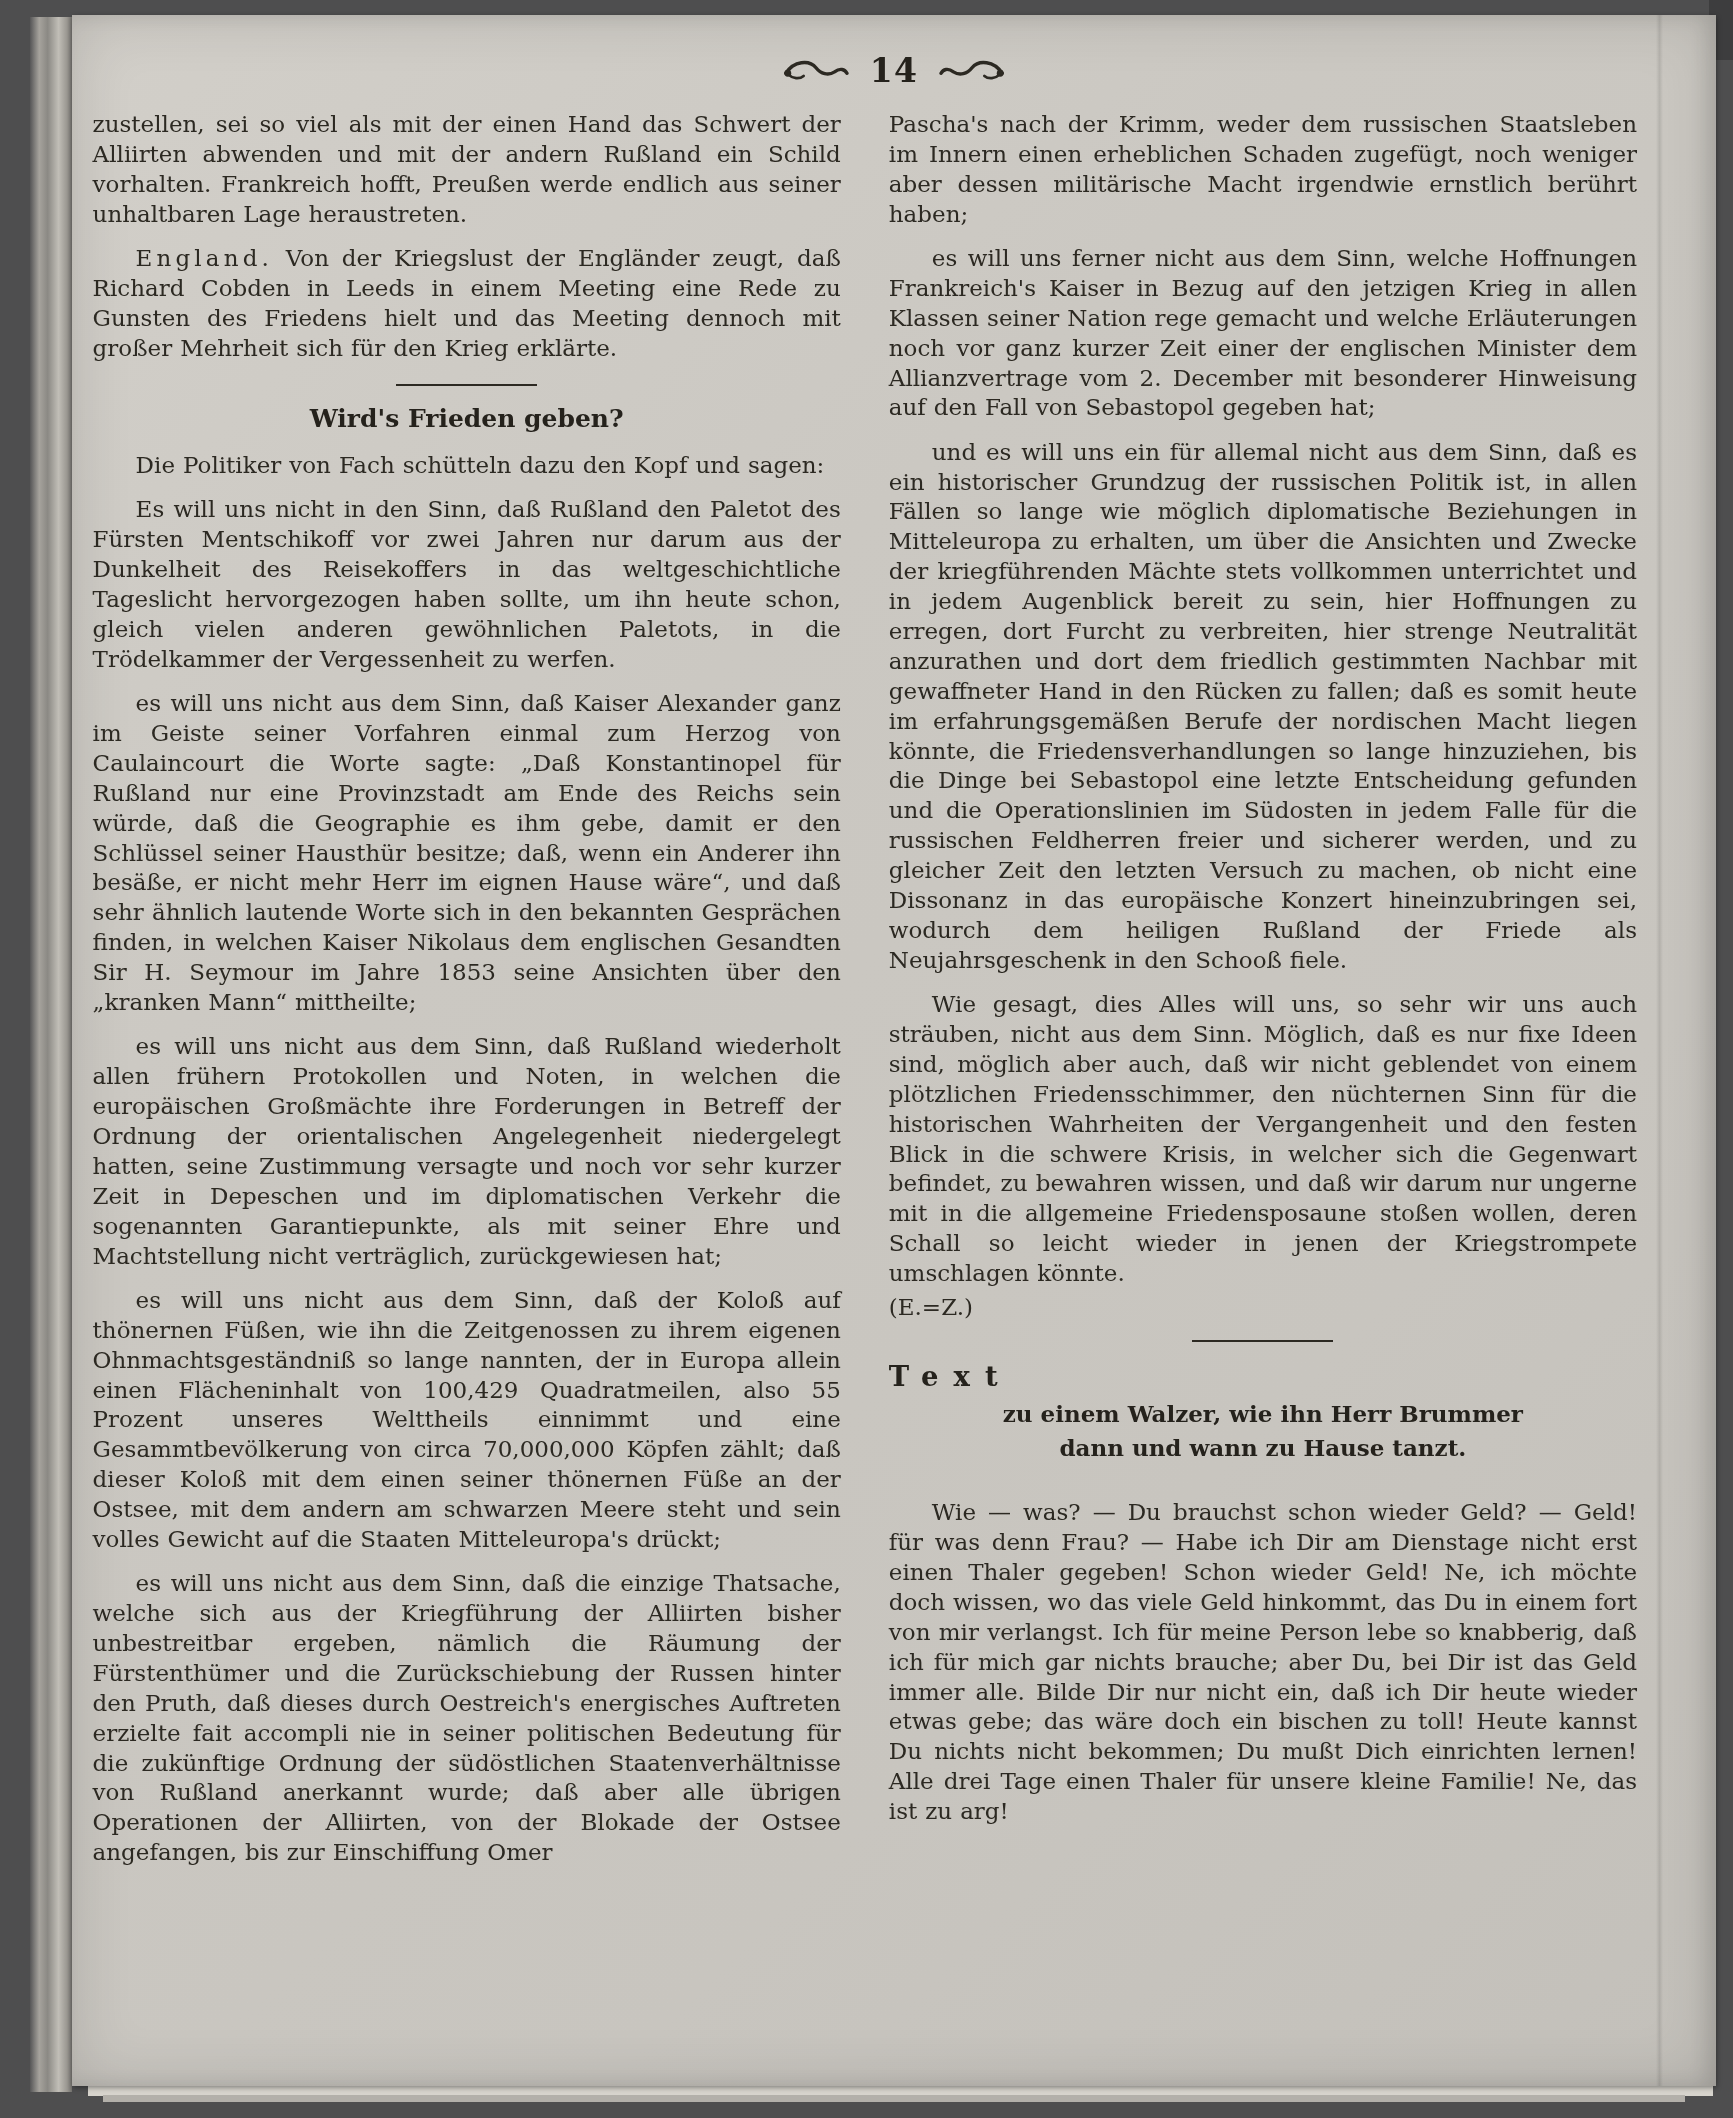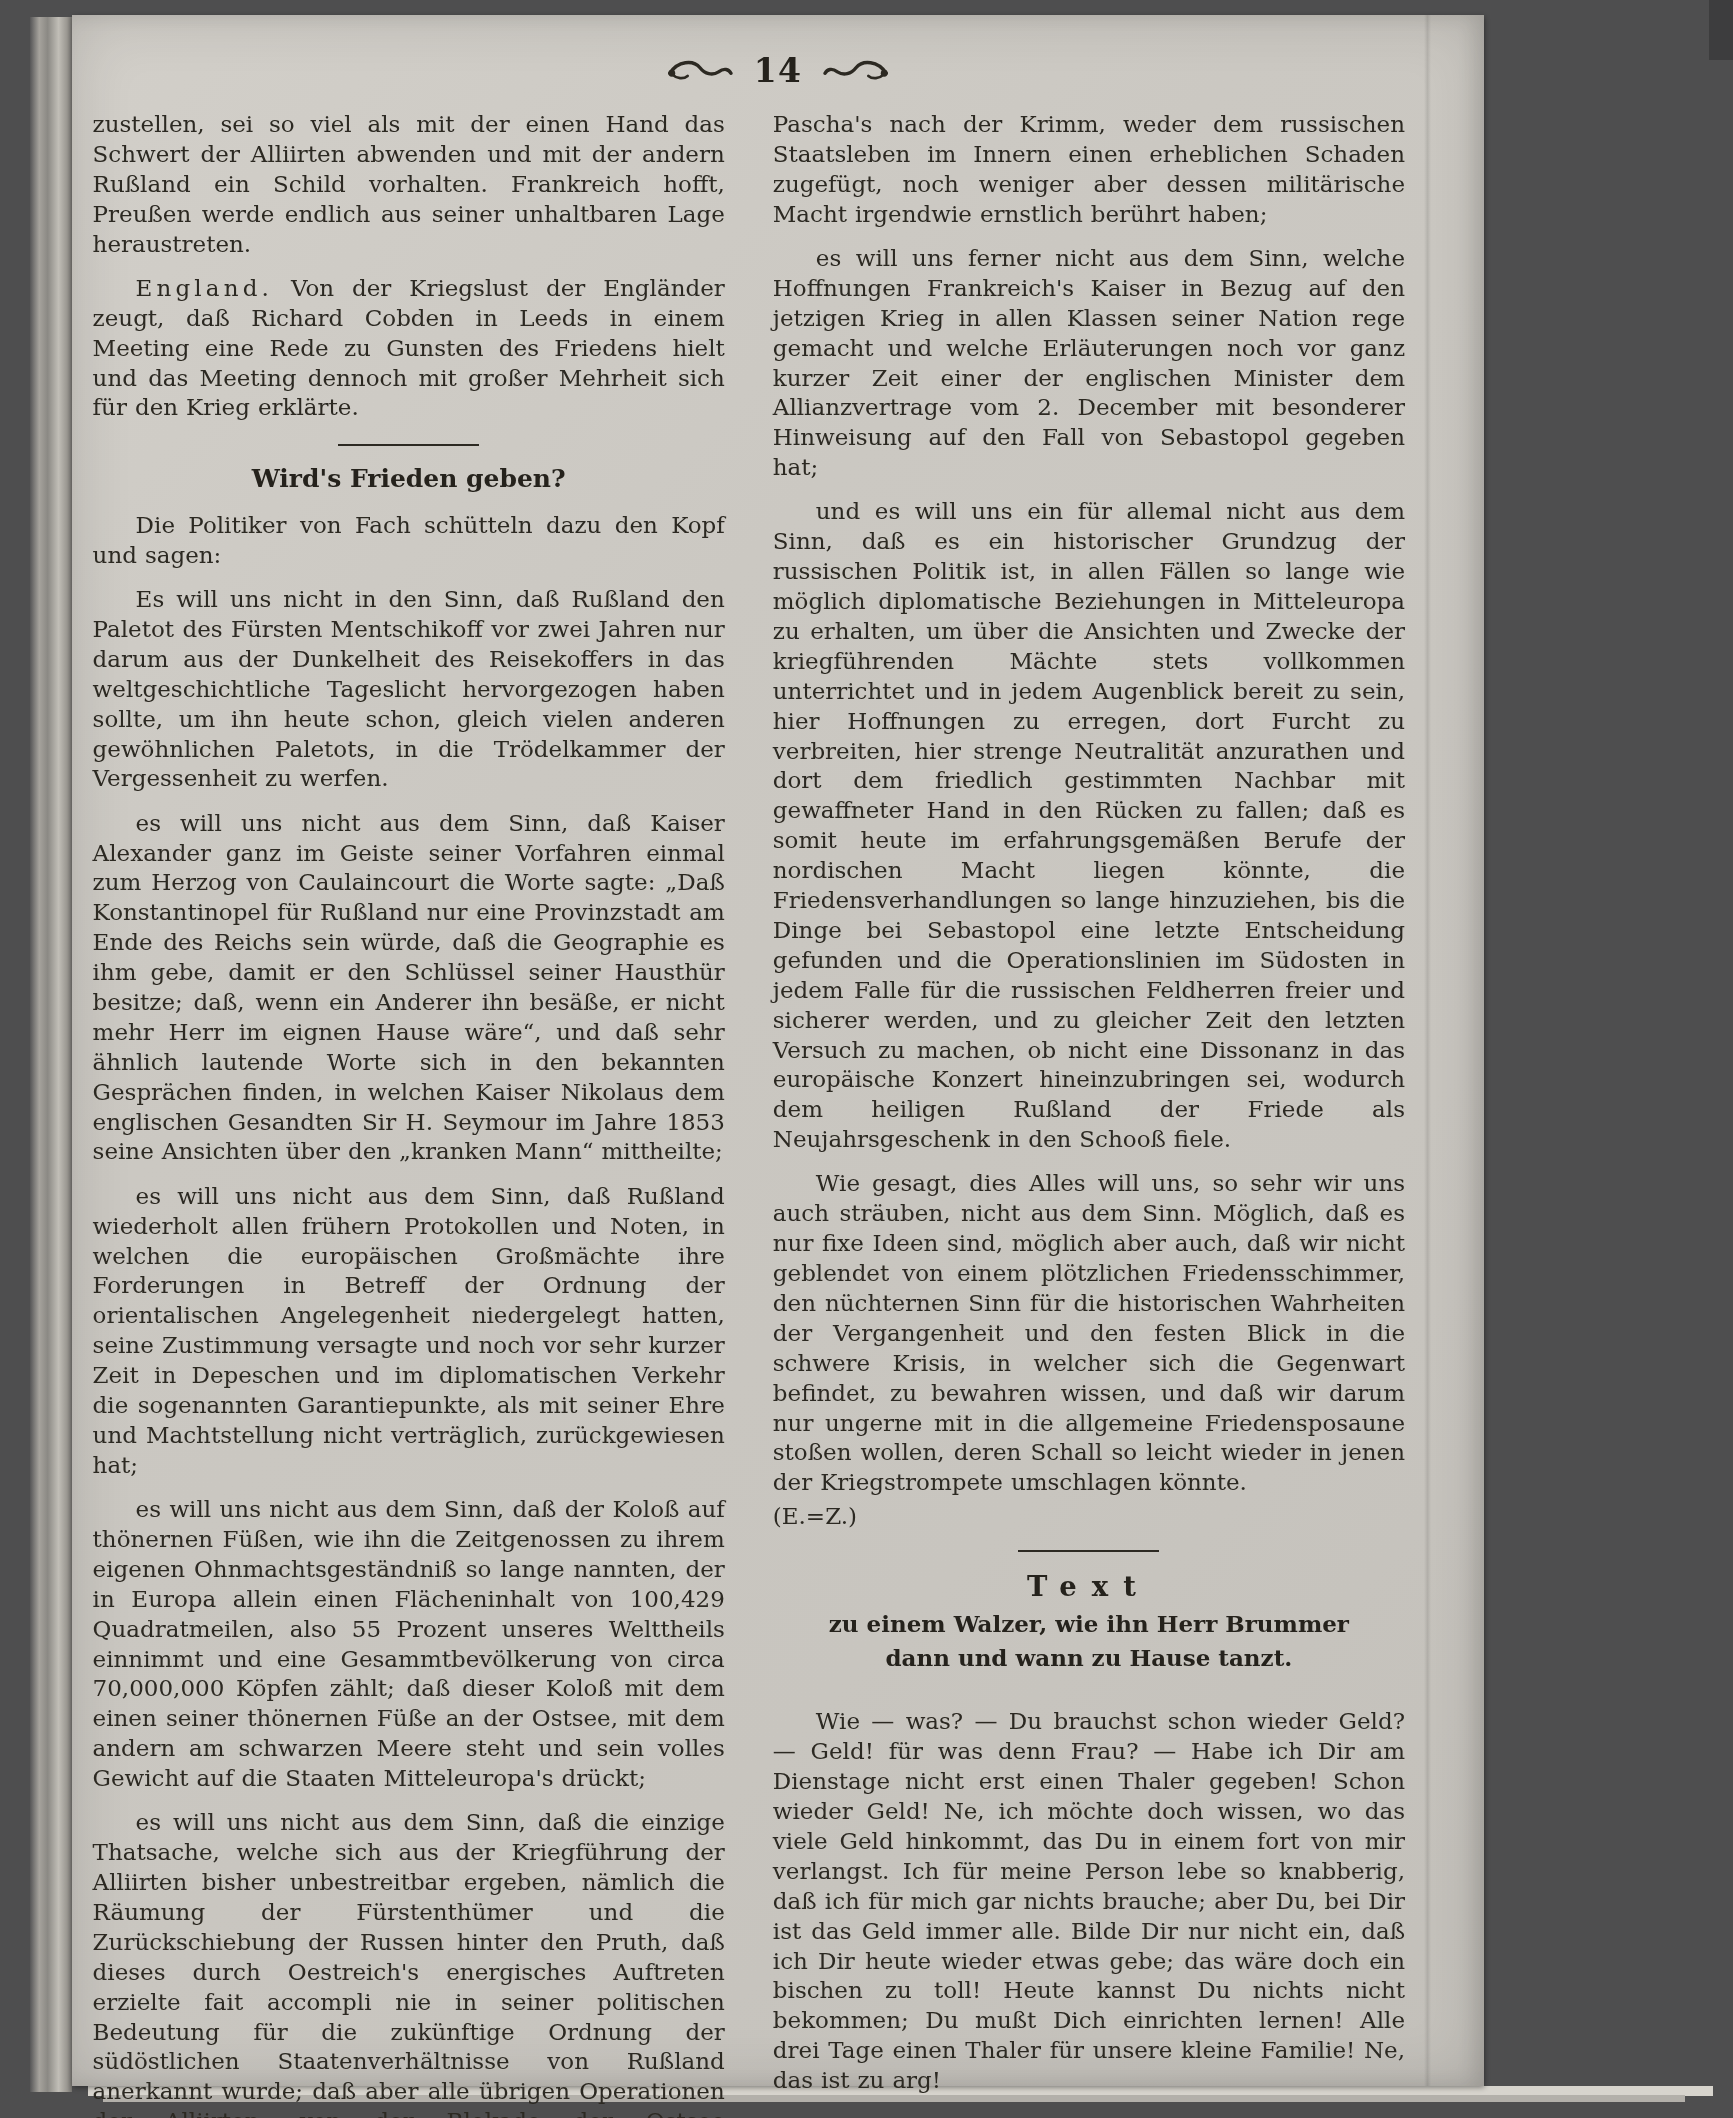--- a/index.html
+++ b/index.html
@@ -14,21 +14,21 @@
     position:absolute;left:30px;top:16.5px;width:42px;height:2075px;
     background:linear-gradient(90deg,#565657 0%,#a6a39d 22%,#8b8984 42%,#c1beb7 68%,#9a9791 88%,#73716d 100%);
   }
   
   .stack-a{position:absolute;left:88px;top:2086px;width:1625px;height:9.6px;background:#d7d4cd;}
   .stack-b{position:absolute;left:103px;top:2095px;width:1582px;height:6.9px;background:#b3b0aa;}
   
   .notch{position:absolute;right:0;top:0;width:25px;height:60px;background:#3d3d3e;}
   
   .page{
-    position:absolute;left:72px;top:15px;width:1412px;height:2071px;
+    position:absolute;left:72px;top:15px;width:1644px;height:2071px;
     background:linear-gradient(135deg,#d2cfc9 0%,#cbc8c2 35%,#c8c5bf 70%,#c3c0ba 100%);
     box-shadow:inset 0 0 62px rgba(0,0,0,0.14), inset -9.6px 0 18px rgba(0,0,0,0.10), 1.4px 2.1px 5.5px rgba(0,0,0,0.45);
     color:#2c2922;
   }
   .crease{
     position:absolute;right:53px;top:0;width:6.9px;height:100%;
     background:linear-gradient(90deg,rgba(0,0,0,0) 0%,rgba(0,0,0,0.10) 50%,rgba(0,0,0,0) 100%);
   }
   
   .masthead{
@@ -53,21 +53,21 @@
   }
   .p-indent{text-indent:43px;}
   .spread{letter-spacing:0.18em;}
   .rule{width:141px;border:0;border-top:2.7px solid #2c2922;margin:20.6px auto 18px auto;}
   .heading{
     margin:0 0 18px 0;text-align:center;
     font-size:25px;font-weight:bold;color:#25221c;
   }
   .signature{margin:-9.6px 9.6px 13.7px 0;font-size:23px;text-align:left;color:#2c2922;}
   .text-title{
-    margin:4.1px 0 6.9px 0;text-align:center;
+    margin:4.1px 0 6.9px 0;text-align:left;
     font-size:27.4px;font-weight:bold;letter-spacing:0.55em;color:#25221c;
   }
   .subtitle{
     margin:0 0 4.1px 0;text-align:center;
     font-size:23px;font-weight:bold;line-height:1.3;color:#25221c;
   }
   .subtitle.last{margin-bottom:35px;}
 </style>
 </head>
 <body>

